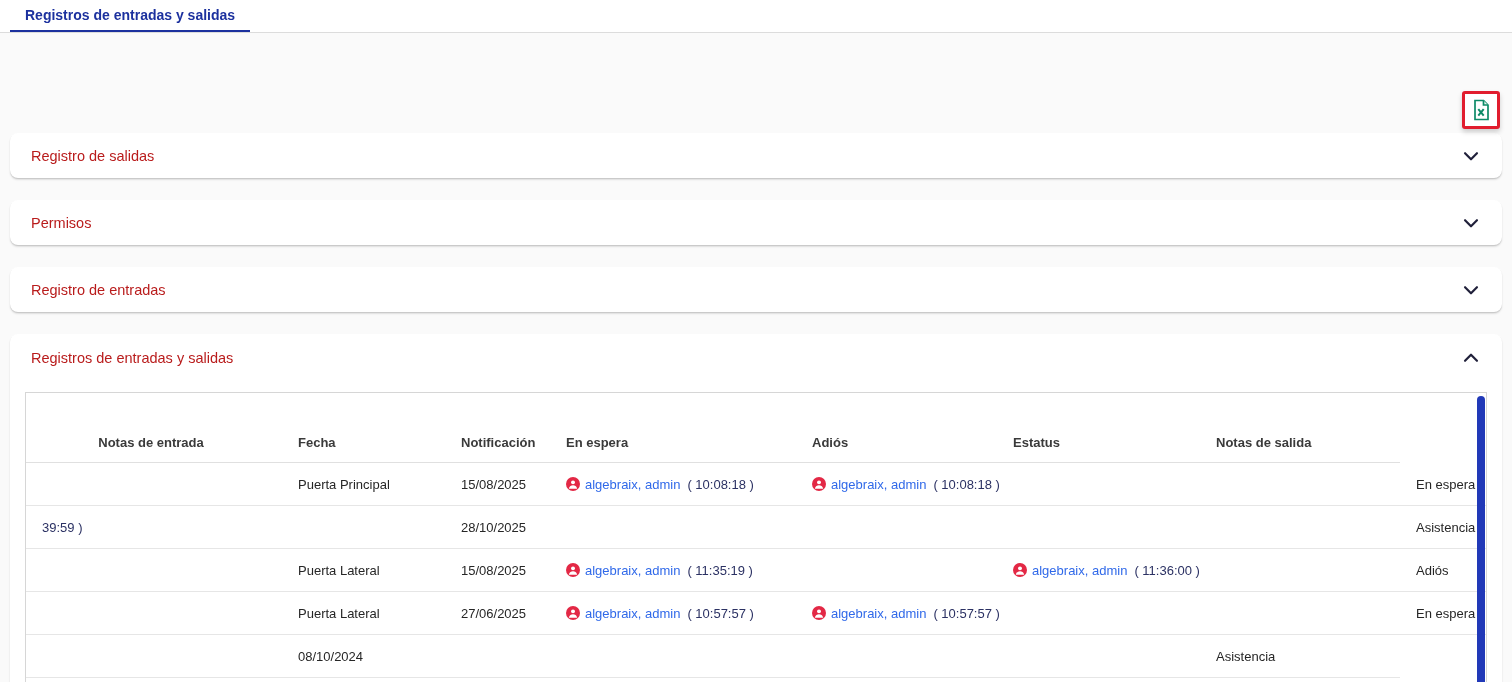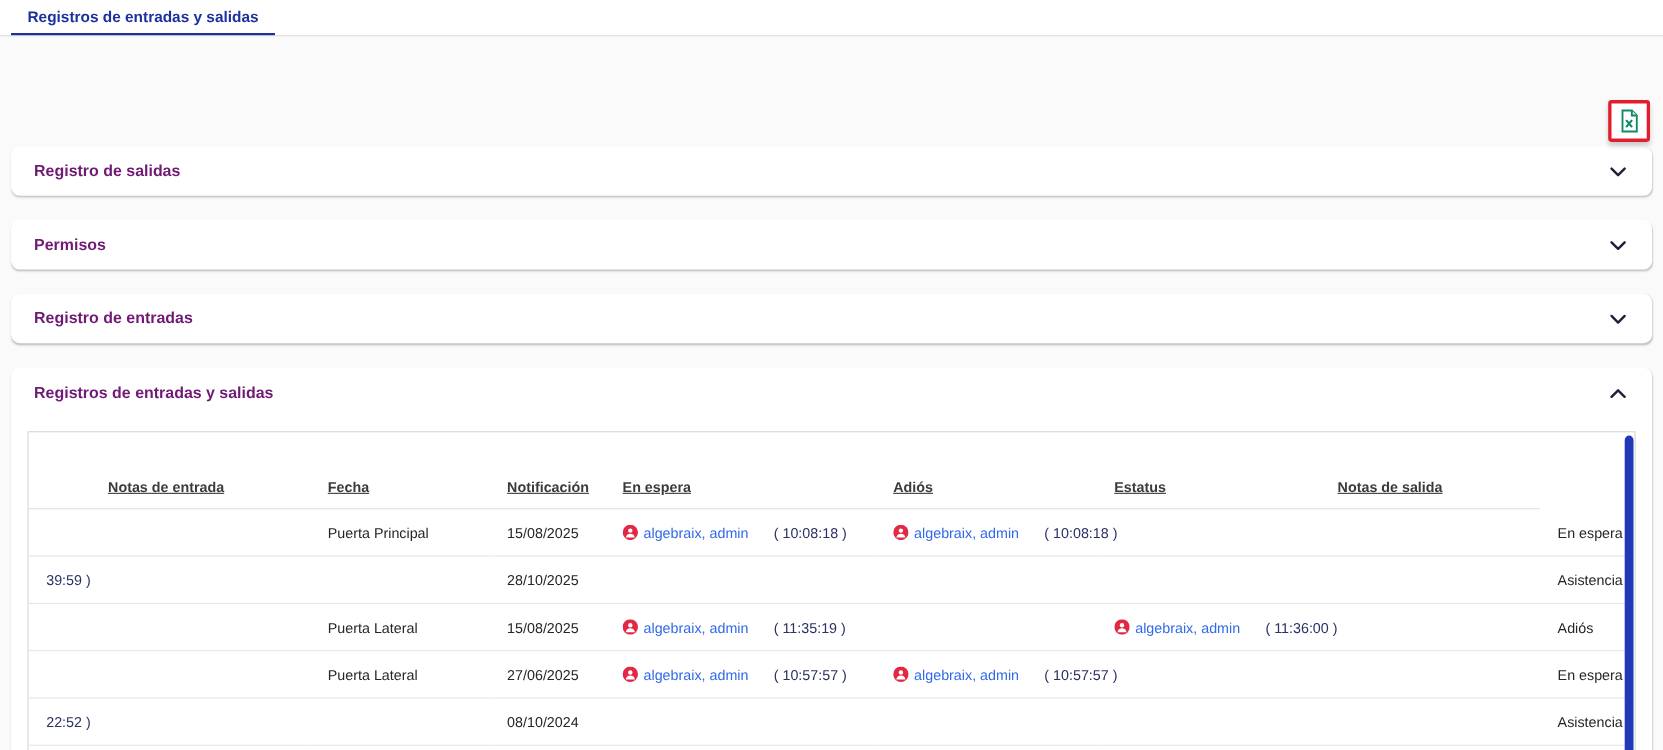--- a/index.html
+++ b/index.html
@@ -63,22 +63,22 @@
     height: 45px;
     display: flex;
     align-items: center;
     justify-content: space-between;
     padding: 0 20px 0 21px;
     cursor: pointer;
   }
   .panel-header.tall { height: 48px; }
   .panel-title {
     font-size: 14.5px;
-    font-weight: bold;
-    color: #701a75;
+    font-weight: normal;
+    color: #b91c1c;
   }
   .chevron { width: 22px; height: 22px; display: flex; align-items: center; }
   .panel.expanded { padding-bottom: 0; border-radius: 8px 8px 0 0; }
 
   
   .table-wrap {
     margin: 10px 15px 0 15px;
     border: 1px solid #d6d6d6;
     position: relative;
     background: #ffffff;
@@ -93,21 +93,20 @@
   .thead .cell {
     height: 70px;
     display: flex;
     align-items: flex-end;
     padding: 0 6px 12px 16px;
     font-size: 13px;
     font-weight: bold;
     color: #3a3a3a;
     border-bottom: 1px solid #e0e0e0;
     white-space: nowrap;
-    text-decoration: underline;
   }
   .thead .cell.center { justify-content: center; padding-left: 0; }
   .trow .cell {
     height: 43px;
     display: flex;
     align-items: center;
     padding: 0 6px 0 16px;
     font-size: 13px;
     color: #262626;
     border-bottom: 1px solid #e6e6e6;
@@ -118,21 +117,21 @@
   .tail-text {
     position: absolute;
     left: 16px;
     font-size: 13px;
     color: #2b3163;
     white-space: nowrap;
   }
   .user-cell { gap: 5px; }
   .person-icon { width: 14px; height: 14px; flex: 0 0 14px; display: inline-flex; }
   .user-link { color: #3069e9; text-decoration: none; cursor: pointer; text-align: center; }
-  .time-text { color: #2b3163; margin-left: 18px; }
+  .time-text { color: #2b3163; margin-left: 2px; }
 
   
   .vscroll {
     position: absolute;
     top: 3px;
     right: 1px;
     width: 8px;
     height: 400px;
     background: #2139b8;
     border-radius: 4px 4px 0 0;
@@ -314,23 +313,20 @@
           </span>
         <a class="user-link">algebraix, admin</a>
         <span class="time-text">( 10:57:57 )</span>
       </div>
       <div class="cell"></div>
       <div class="cell"></div>
       <div class="cell">En espera</div>
     </div>
 
     <div class="tgrid trow">
-      <div class="cell">
-        <span class="tail-text">22:52 )</span>
-      </div>
       <div class="cell"></div>
       <div class="cell">08/10/2024</div>
       <div class="cell"></div>
       <div class="cell"></div>
       <div class="cell"></div>
       <div class="cell"></div>
       <div class="cell">Asistencia</div>
     </div>
 
     <div class="vscroll"></div>

